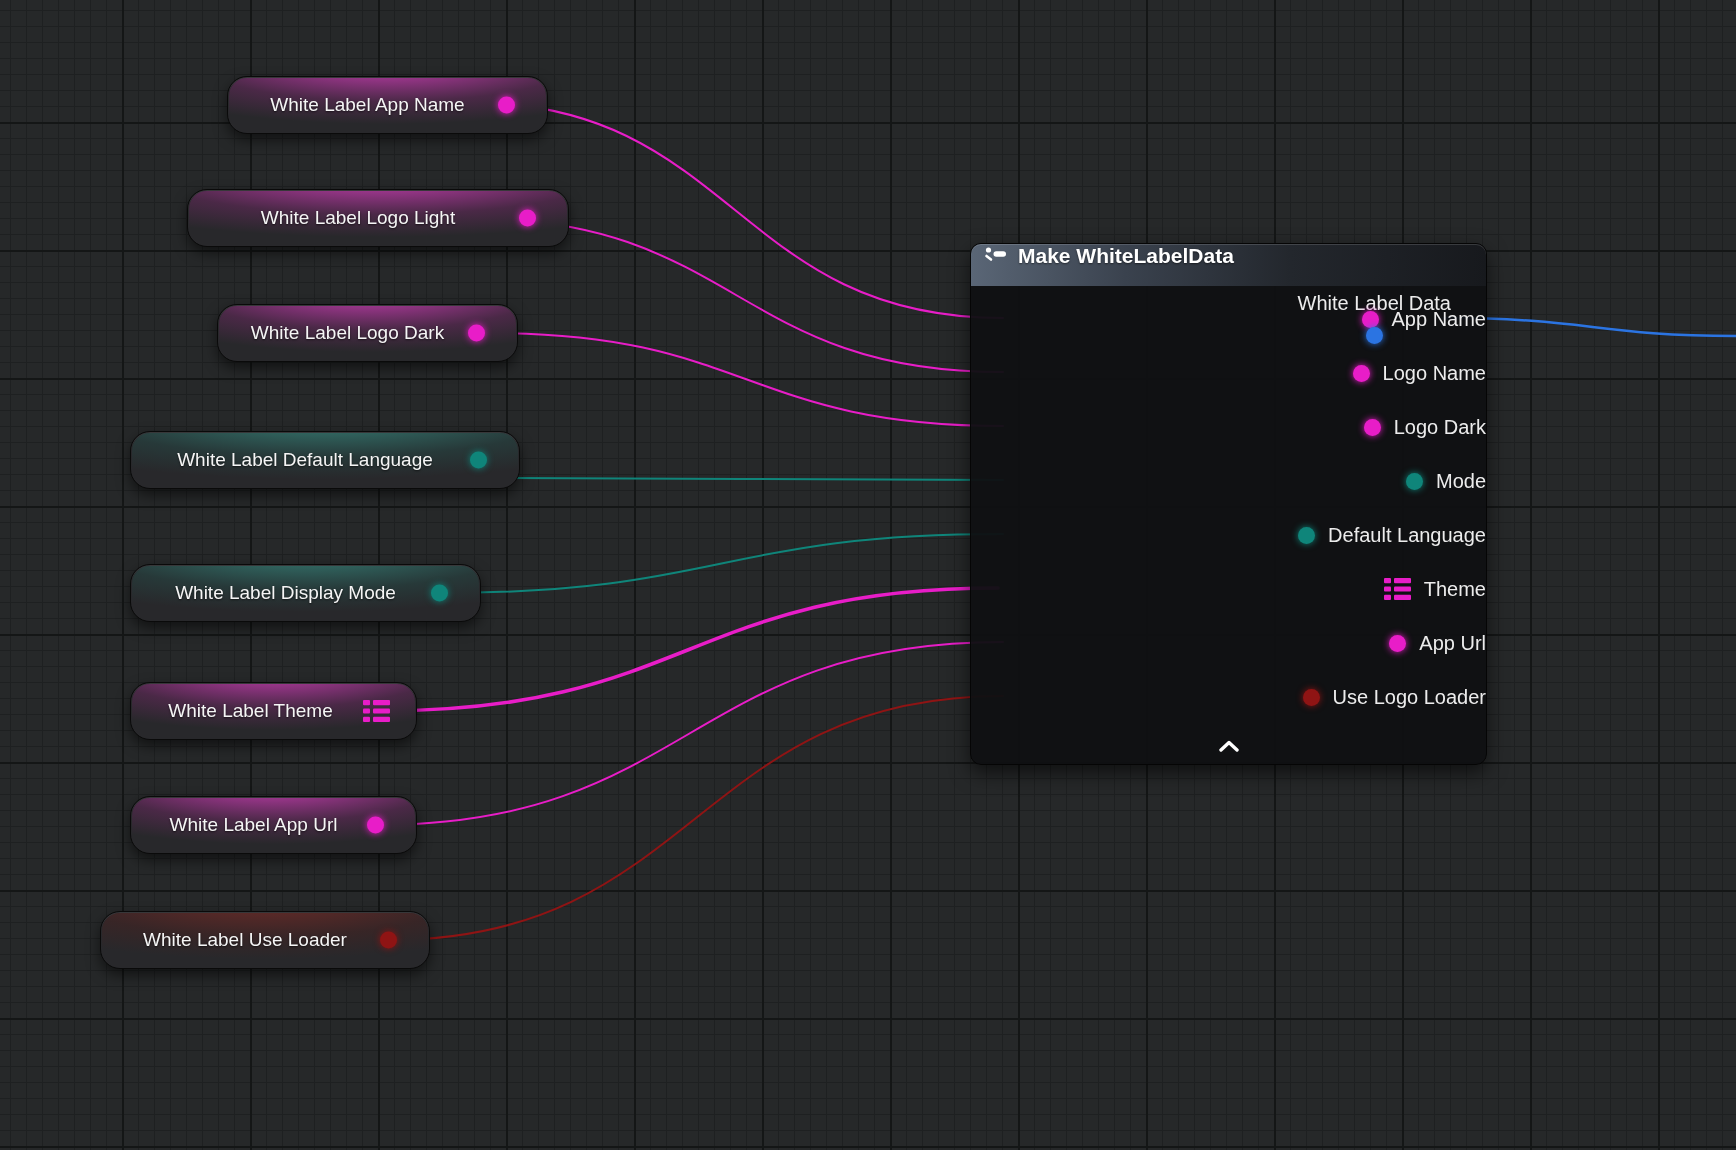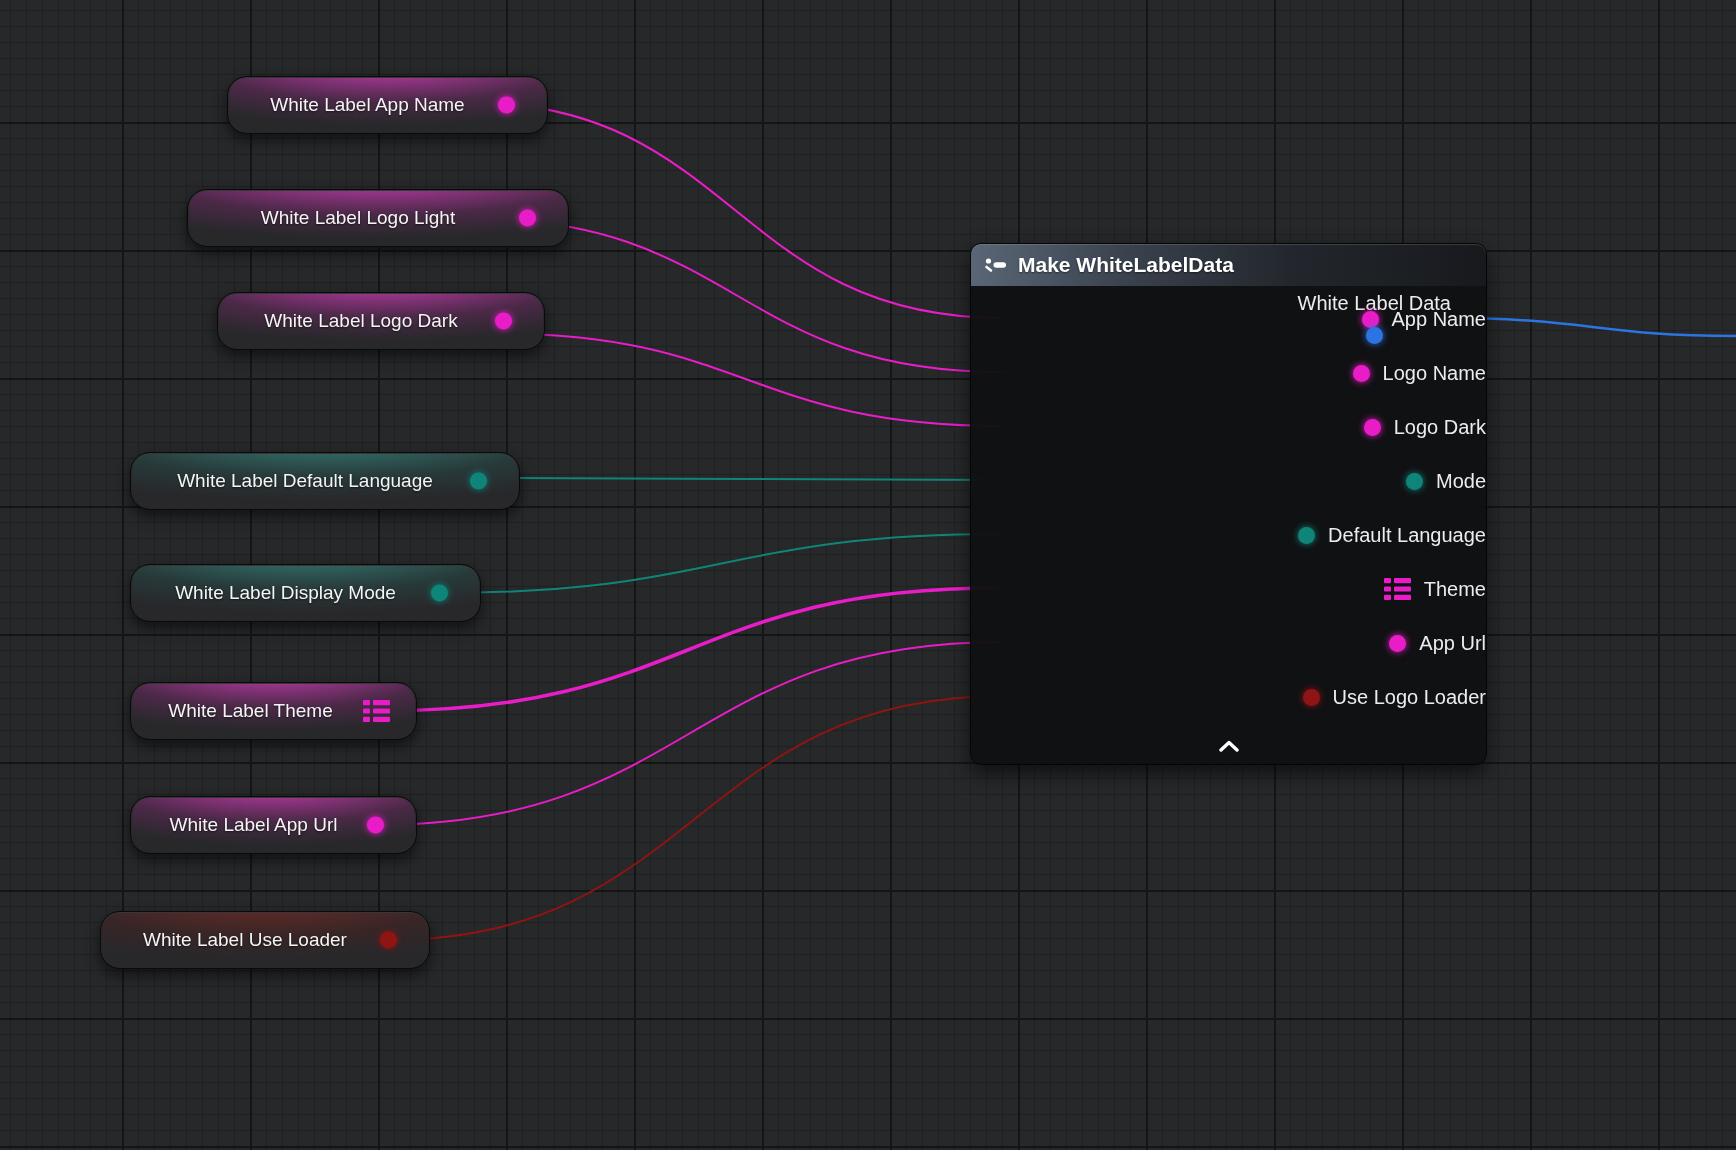--- a/index.html
+++ b/index.html
@@ -49,21 +49,21 @@
   
   .make-node{
     position:absolute;left:970px;top:243px;width:517px;height:522px;
     background:rgba(16,17,19,.96);border:1px solid #050505;border-radius:11px;
     box-sizing:border-box;
     box-shadow:0 8px 20px rgba(0,0,0,.6);
   }
   .make-header{
     height:42px;border-radius:10px 10px 0 0;
     background:linear-gradient(90deg,#5a6676 0%, #3a424e 30%, #23272d 62%, #17191d 100%);
-    display:flex;align-items:center;gap:10px;padding:0 13px;
+    display:flex;align-items:flex-start;gap:10px;padding:0 13px;
     box-shadow:inset 0 1px 0 rgba(255,255,255,.14);
   }
   .make-title{color:#ffffff;font-weight:bold;font-size:21px;white-space:nowrap;text-shadow:0 1px 2px rgba(0,0,0,.5);}
   .make-icon{display:inline-flex;line-height:0;}
   #make-inputs{padding-top:6px;}
   .make-row{height:54px;display:flex;align-items:center;gap:13px;padding-left:24px;justify-content:flex-end;}
   .row-label{color:#ececec;font-size:20px;white-space:nowrap;}
   .make-output{
     position:absolute;top:48px;right:0;height:54px;
     display:flex;align-items:center;gap:12px;padding-right:35px;flex-direction:column;
@@ -93,25 +93,25 @@
 
   <div id="getter-layer">
       <div class="getter g-magenta" style="left: 187px; top: 76px; width: 321px; margin-left: 40px;">
         <span class="getter-label">White Label App Name</span>
         <span class="pin pin-right" style="background: rgb(232, 29, 200); box-shadow: rgb(232, 29, 200) 0px 0px 7px;"></span>
       </div>
       <div class="getter g-magenta" style="left: 187px; top: 189px; width: 382px;">
         <span class="getter-label">White Label Logo Light</span>
         <span class="pin pin-right" style="background: rgb(232, 29, 200); box-shadow: rgb(232, 29, 200) 0px 0px 7px;"></span>
       </div>
-      <div class="getter g-magenta" style="left: 217px; top: 292px; width: 328px;">
+      <div class="getter g-magenta" style="left: 217px; top: 304px; width: 301px;">
         <span class="getter-label">White Label Logo Dark</span>
         <span class="pin pin-right" style="background: rgb(232, 29, 200); box-shadow: rgb(232, 29, 200) 0px 0px 7px;"></span>
       </div>
-      <div class="getter g-teal" style="left: 130px; top: 452px; width: 390px;">
+      <div class="getter g-teal" style="left: 130px; top: 431px; width: 390px;">
         <span class="getter-label">White Label Default Language</span>
         <span class="pin pin-right" style="background: rgb(15, 133, 122); box-shadow: rgb(15, 133, 122) 0px 0px 7px;"></span>
       </div>
       <div class="getter g-teal" style="left: 130px; top: 564px; width: 351px;">
         <span class="getter-label">White Label Display Mode</span>
         <span class="pin pin-right" style="background: rgb(15, 133, 122); box-shadow: rgb(15, 133, 122) 0px 0px 7px;"></span>
       </div>
       <div class="getter g-magenta" style="left: 130px; top: 682px; width: 287px;">
         <span class="getter-label wide">White Label Theme</span>
         <span class="pin-grid pin-right-grid">

